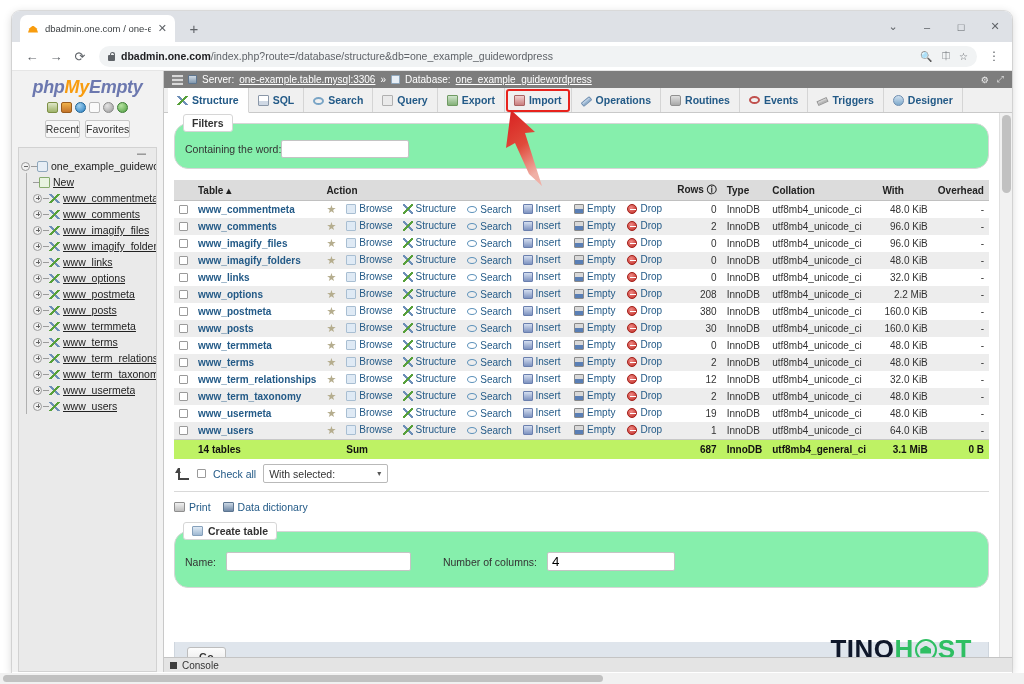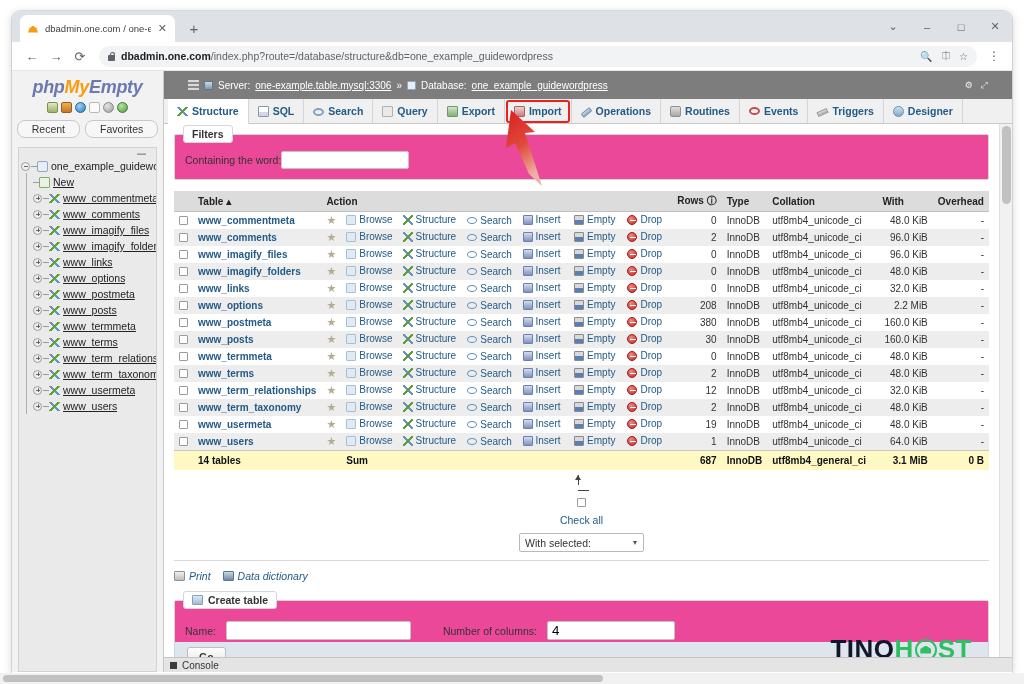--- a/index.html
+++ b/index.html
@@ -111,21 +111,21 @@
   .pi.sql  { background: linear-gradient(#f0b14a,#c4742a); border:1px solid #9a5c1e; }
   .pi.globe{ background: radial-gradient(circle at 35% 30%, #9fd0f0, #2a7fc0); border-radius:50%; border:1px solid #1f6496;}
   .pi.doc  { background: #fafafa; border:1px solid #b8b8b8; }
   .pi.gear { background: radial-gradient(circle at 35% 30%, #e4e4e4, #9a9a9a); border-radius:50%; border:1px solid #8a8a8a;}
   .pi.exit { background: radial-gradient(circle at 35% 30%, #b6e3a0, #4f9e41); border-radius:50%; border:1px solid #3d7d33;}
   .pma-btns {
     display: flex; gap: 5px; justify-content: center; margin-top: 7px;
   }
   .pbtn {
     font-size: 10.5px; color: #333; background: #f7f7f7;
-    border: 1px solid #c8c8c8; border-radius: 8px; padding: 2px 14px;
+    border: 1px solid #c8c8c8; border-radius: 2px; padding: 2px 0;
   }
   .tree-wrap {
     margin: 9px 6px 0 6px; background: #eaeaea; border: 1px solid #d2d2d2;
     flex: 1; overflow: hidden; position: relative; padding-top: 2px;
   }
   .tree-grip { height: 8px; display:flex; justify-content:flex-end; padding-right:10px; align-items:center;}
   .tree-grip i { display:block; width: 9px; height: 2px; background:#9a9a9a; border-top:1px solid #bdbdbd;}
   .tnode {
     display: flex; align-items: center; height: 16px;
     font-size: 10.5px; color: #222; white-space: nowrap;
@@ -156,22 +156,22 @@
   .tnode.lvl1::before {
     content:""; position:absolute; left: 7px; top: -1px; width: 1px; height: 17px; background:#b0b0b0;
   }
   .tnode .tlabel { overflow:hidden; }
   .tnode .tlabel.ul { text-decoration: underline; text-align: center; }
 
   
   .main { flex: 1; display: flex; flex-direction: column; background: #fff; position: relative;
           overflow: hidden; }
   .crumbbar {
-    height: 28px; background: #7d7d7d; color: #fff;
-    display: flex; align-items: center; gap: 5px; padding: 0 24px;
+    height: 17px; background: #7d7d7d; color: #fff;
+    display: flex; align-items: center; gap: 5px; padding: 0 8px;
     font-size: 10px; white-space: nowrap;
   }
   .crumb-grip { width: 11px; height: 10px; background:
       repeating-linear-gradient(#d8d8d8 0 2px, #8a8a8a 2px 4px); flex:0 0 11px; }
   .cb-ico { width: 9px; height: 9px; flex: 0 0 9px; }
   .cb-ico.srv { background: linear-gradient(#cfd9e3,#8299b0); border:1px solid #5e7governs; border:1px solid #5e768f; border-radius:1px;}
   .cb-ico.dbb { background: #e7eef5; border: 1px solid #8fa8bd; border-radius:1px;}
   .crumbbar .txt { text-decoration: underline; }
   .crumb-right { margin-left:auto; display:flex; gap:8px; align-items:center; opacity:.85; font-size:9px;}
 
@@ -205,22 +205,22 @@
                  transform: rotate(-25deg); height:5px;margin-top:3px;}
   .ti.designer { background: linear-gradient(#cfe0ef,#7ea9cb); border:1px solid #6d8db0; border-radius:50%;}
   .ptab.highlight::after {
     content:""; position:absolute; left:1px; top:1px; right:1px; bottom:0px;
     border: 2px solid #e8221c; border-radius: 3px; pointer-events:none;
   }
 
   .content { flex: 1; overflow: hidden; position: relative; background: #fff; }
 
   .fieldset {
-    margin: 10px 10px 0 10px; border: 1px solid #d6d6d6; background: #ec4899;
-    position: relative; border-radius: 2px;
+    margin: 10px 10px 0 10px; border: 1px solid #d6d6d6; background: #86efac;
+    position: relative; border-radius: 14px;
   }
   .legend {
     position: absolute; left: 8px; top: -10px; background: #fff;
     border: 1px solid #d6d6d6; border-radius: 3px; padding: 2px 8px;
     font-size: 10.5px; font-weight: 700; color: #333;
     display: flex; align-items: center; gap: 5px;
   }
   .fs-body { padding: 16px 10px 10px 10px; display: flex; align-items: center; 
              font-size: 10.5px; color: #333; }
   .inp { border: 1px solid #c4c4c4; background: #fff; height: 18px; border-radius: 2px; }
@@ -256,41 +256,41 @@
   .aico.insert { background: linear-gradient(#d4def0,#7e93c0); border:1px solid #6a7fae; border-radius:1px;}
   .aico.empty { background: linear-gradient(#d9d9d9 55%, #5a7fb5 55%); border:1px solid #8a8a8a; border-radius:1px;}
   .aico.drop { background: radial-gradient(circle at 40% 35%, #ef8a86, #c02a22); border-radius:50%;
                border:1px solid #a3201a; }
   .aico.drop::after { content:""; position:absolute; left:2px; top:4px; width:6px; height:1.5px; background:#fff;}
   td.rows { width: 40px; text-align: right; }
   td.type { width: 44px; }
   td.coll { width: 118px; color:#4a4a4a; }
   td.size { width: 58px; text-align: right; color:#3d6b8e; }
   td.ovh  { width: 54px; text-align: right; color:#666; }
-  tr.sumrow td { background:#fef9c3; font-weight:700; color:#111; padding-top:4px; padding-bottom:4px;
+  tr.sumrow td { background:#bef264; font-weight:700; color:#111; padding-top:4px; padding-bottom:4px;
                  border-top: 1px solid #c8c8c8; }
   tr.sumrow td.size, tr.sumrow td.ovh { color:#111; }
 
   .withsel {
     display:flex; align-items:center; gap:7px; margin: 5px 10px 0 10px; font-size:10.5px; color:#235a87;
-    padding-bottom: 8px; border-bottom: 1px solid #d9d9d9; flex-direction: column;
+    padding-bottom: 8px; border-bottom: 1px solid #d9d9d9;
   }
   .arrowup { width: 16px; height: 12px; position: relative; flex:0 0 16px; }
   .arrowup::before { content:""; position:absolute; left:4px; top:0; width:1.5px; height:10px; background:#444;}
   .arrowup::after { content:""; position:absolute; left:4px; bottom:0; width:11px; height:1.5px; background:#444;}
   .arrowup i { position:absolute; left:1px; top:0; width:0;height:0;
                border-left:3.5px solid transparent;border-right:3.5px solid transparent;
                border-bottom:5px solid #444; }
   .selectbox {
     border:1px solid #b9b9b9; background:#fff; height:19px; width:125px; border-radius:2px;
     font-size:10.5px; color:#333; display:flex; align-items:center; padding:0 5px; position:relative;
   }
   .selectbox .cv { position:absolute; right:6px; color:#555; font-size:8px;}
 
-  .footlinks { display:flex; align-items:center; gap:12px; margin: 9px 10px 16px 10px; font-size:10.5px;font-style:italic;}
+  .footlinks { display:flex; align-items:center; gap:12px; margin: 9px 10px 16px 10px; font-size:10.5px;}
   .footlinks a { color:#235a87; text-decoration:none; display:inline-flex; align-items:center; gap:4px;}
   .fico { width:11px;height:10px; display:inline-block; }
   .fico.print { background: linear-gradient(#f0f0f0,#bdbdbd); border:1px solid #8f8f8f; border-radius:1px;}
   .fico.dict { background: linear-gradient(#cbd7e4,#6f88a6); border:1px solid #5c melhor; border:1px solid #5c7590; border-radius:1px;}
 
   .gobar {
     position:absolute; left:10px; right:10px; bottom:0; height: 30px;
     background:#dfe5ec; border:1px solid #cfd6de; border-top:none;
     display:flex; align-items:center; padding-left:12px;
   }

